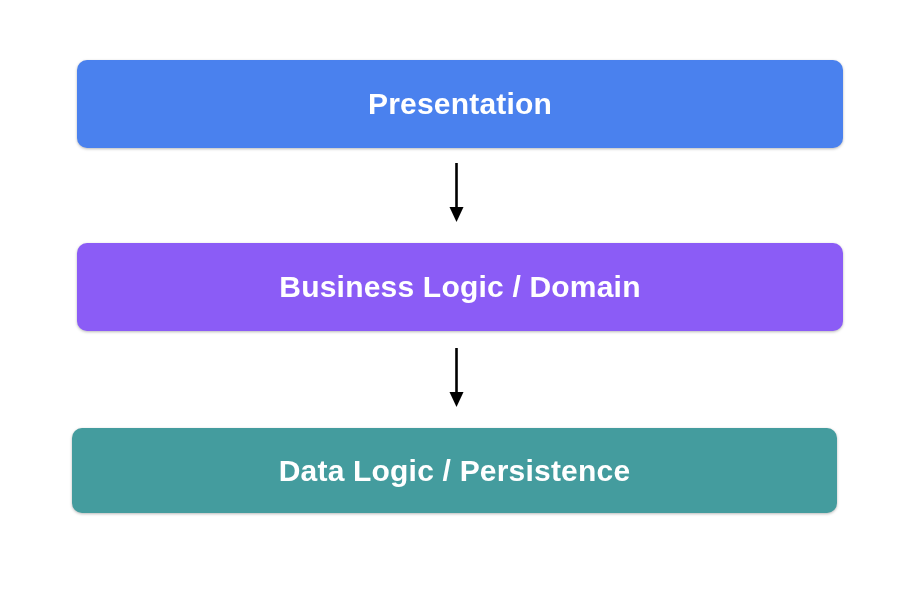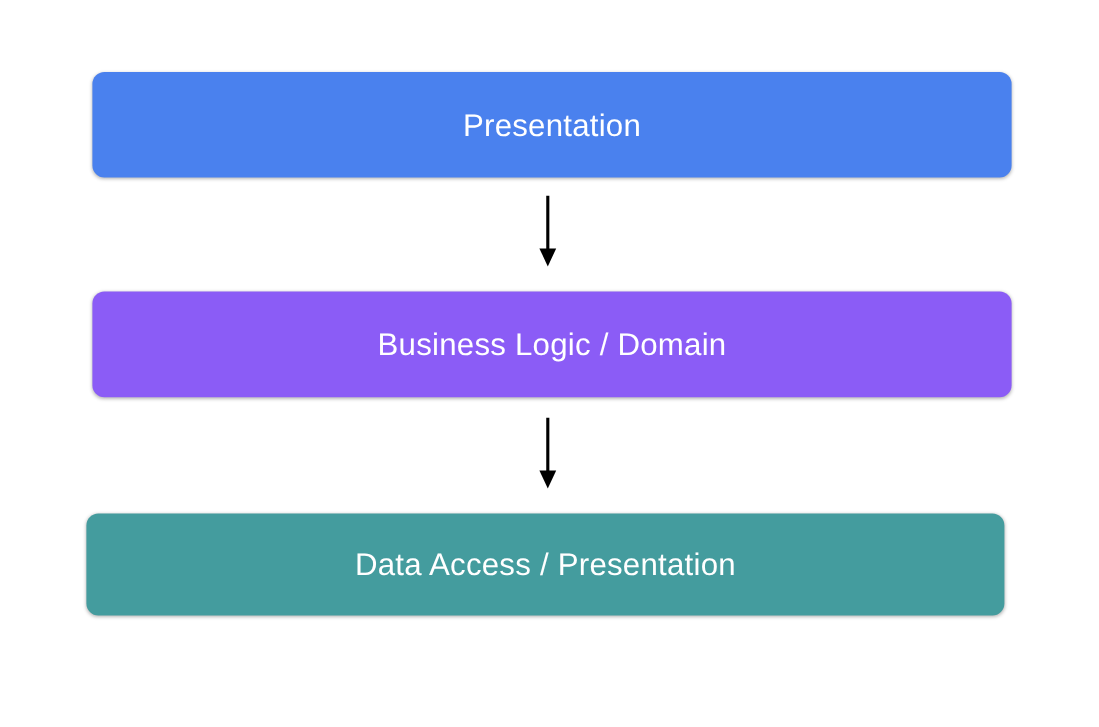--- a/index.html
+++ b/index.html
@@ -22,22 +22,22 @@
     height: 88px;
     border-radius: 10px;
     display: flex;
     align-items: center;
     justify-content: center;
     box-shadow: 0 1px 3px rgba(0,0,0,0.28);
     box-sizing: border-box;
   }
   .layer-label {
     color: #ffffff;
-    font-size: 26px;
-    font-weight: 400;
+    font-size: 30px;
+    font-weight: 700;
     letter-spacing: 0.2px;
     white-space: nowrap;
   }
   .box-presentation { top: 60px; }
   .box-business     { top: 243px; }
   .box-data {
     top: 428px;
     left: 72px;
     width: 765px;
     height: 85px;
@@ -73,16 +73,16 @@
   </div>
 
   <div class="down-arrow arrow-2">
     <svg width="17" height="60" viewBox="0 0 17 60" xmlns="http://www.w3.org/2000/svg">
       <line x1="8.5" y1="0" x2="8.5" y2="46" stroke="#000000" stroke-width="2.6"></line>
       <polygon points="1.5,44 15.5,44 8.5,59" fill="#000000"></polygon>
     </svg>
   </div>
 
   <div class="layer-box box-data" style="background-color: rgb(68, 156, 158);">
-    <span class="layer-label">Data Access / Presentation</span>
+    <span class="layer-label">Data Logic / Persistence</span>
   </div>
 
 </div>
 
 </body></html>

